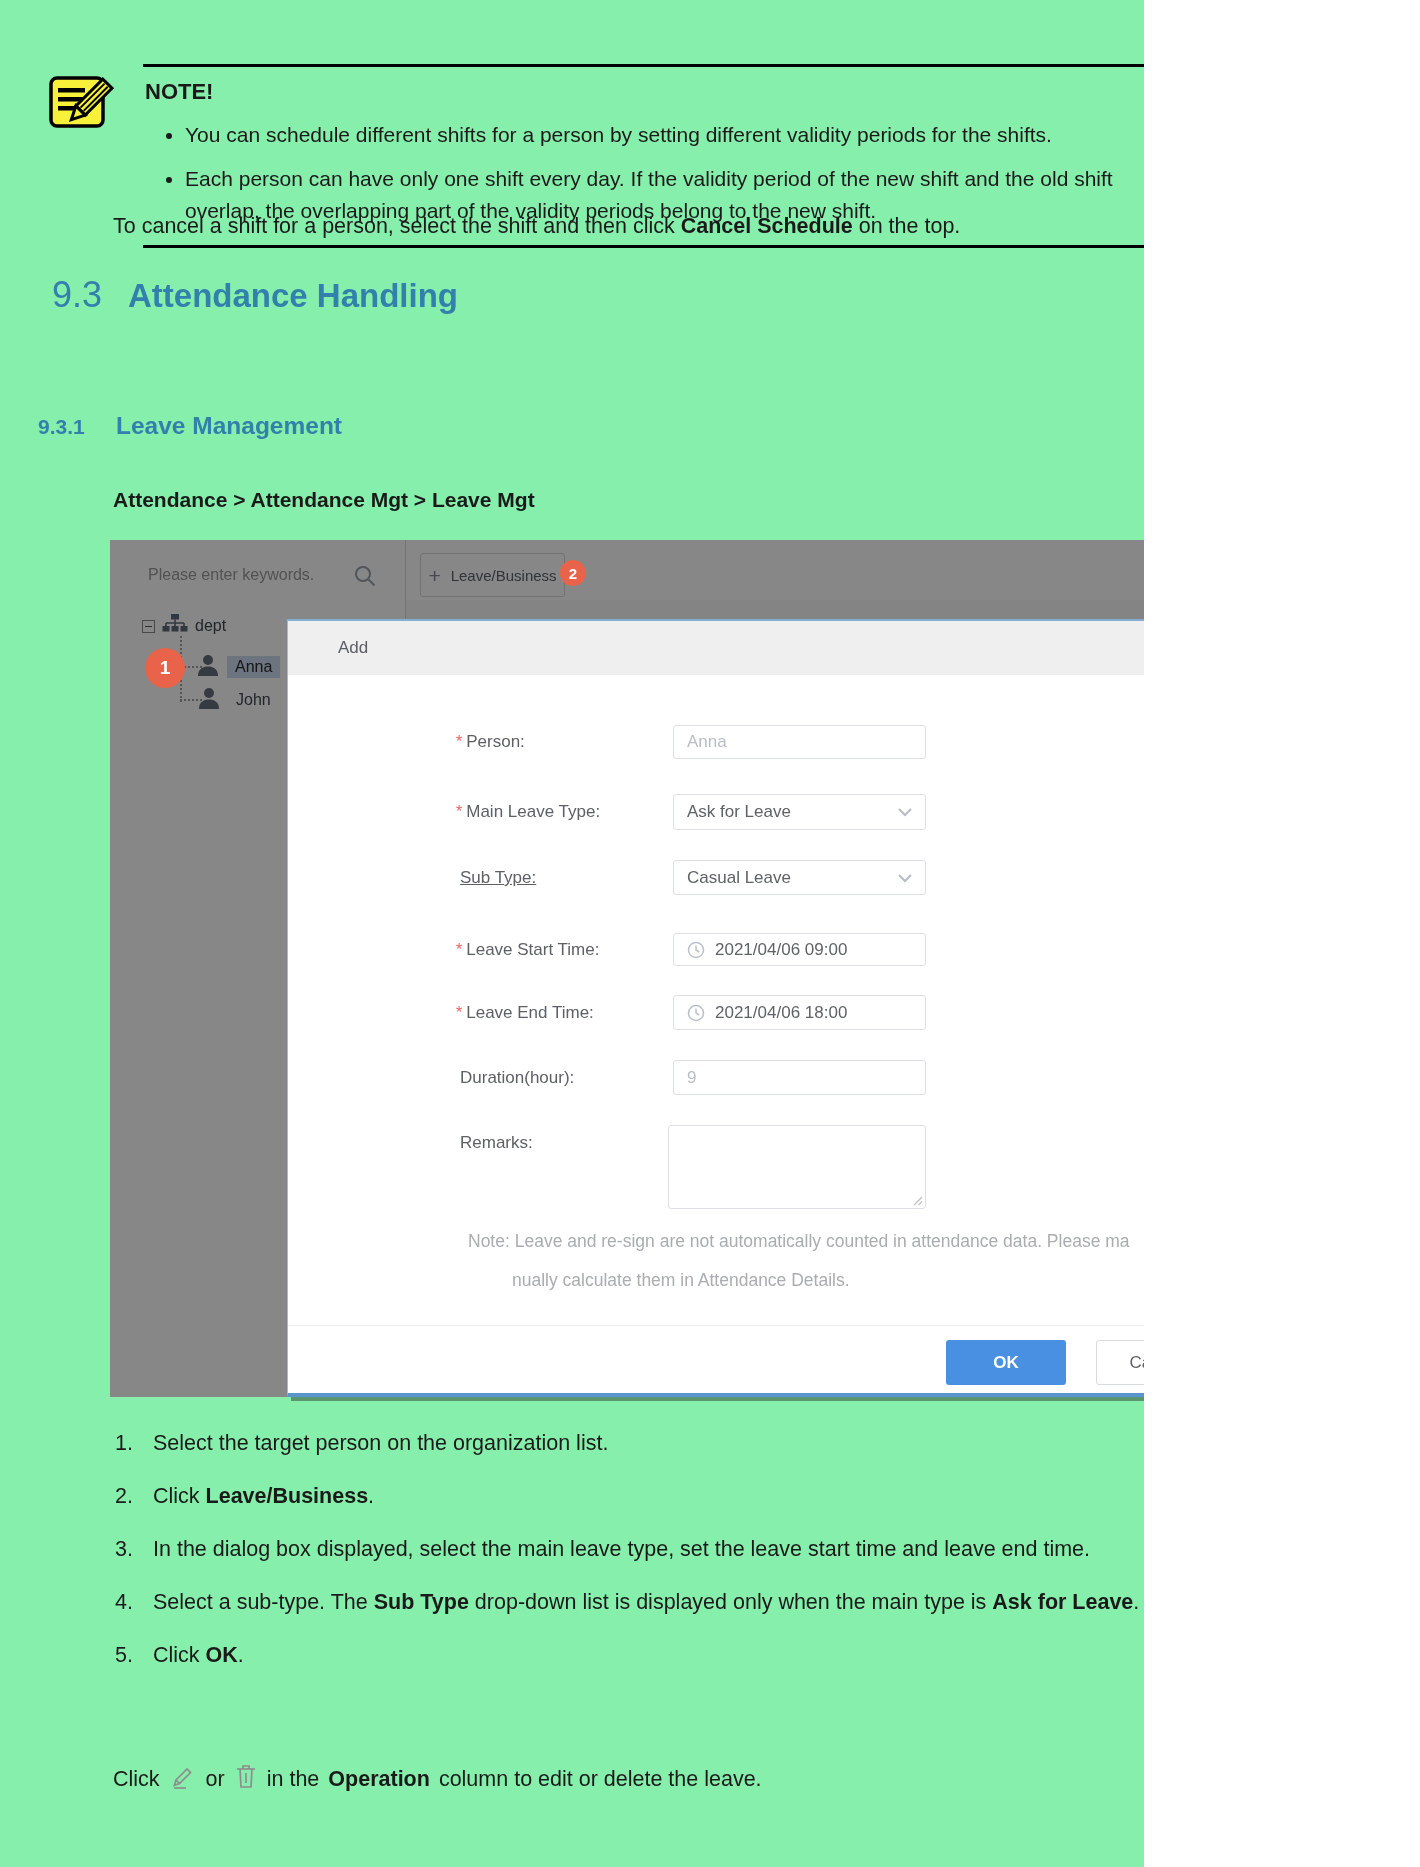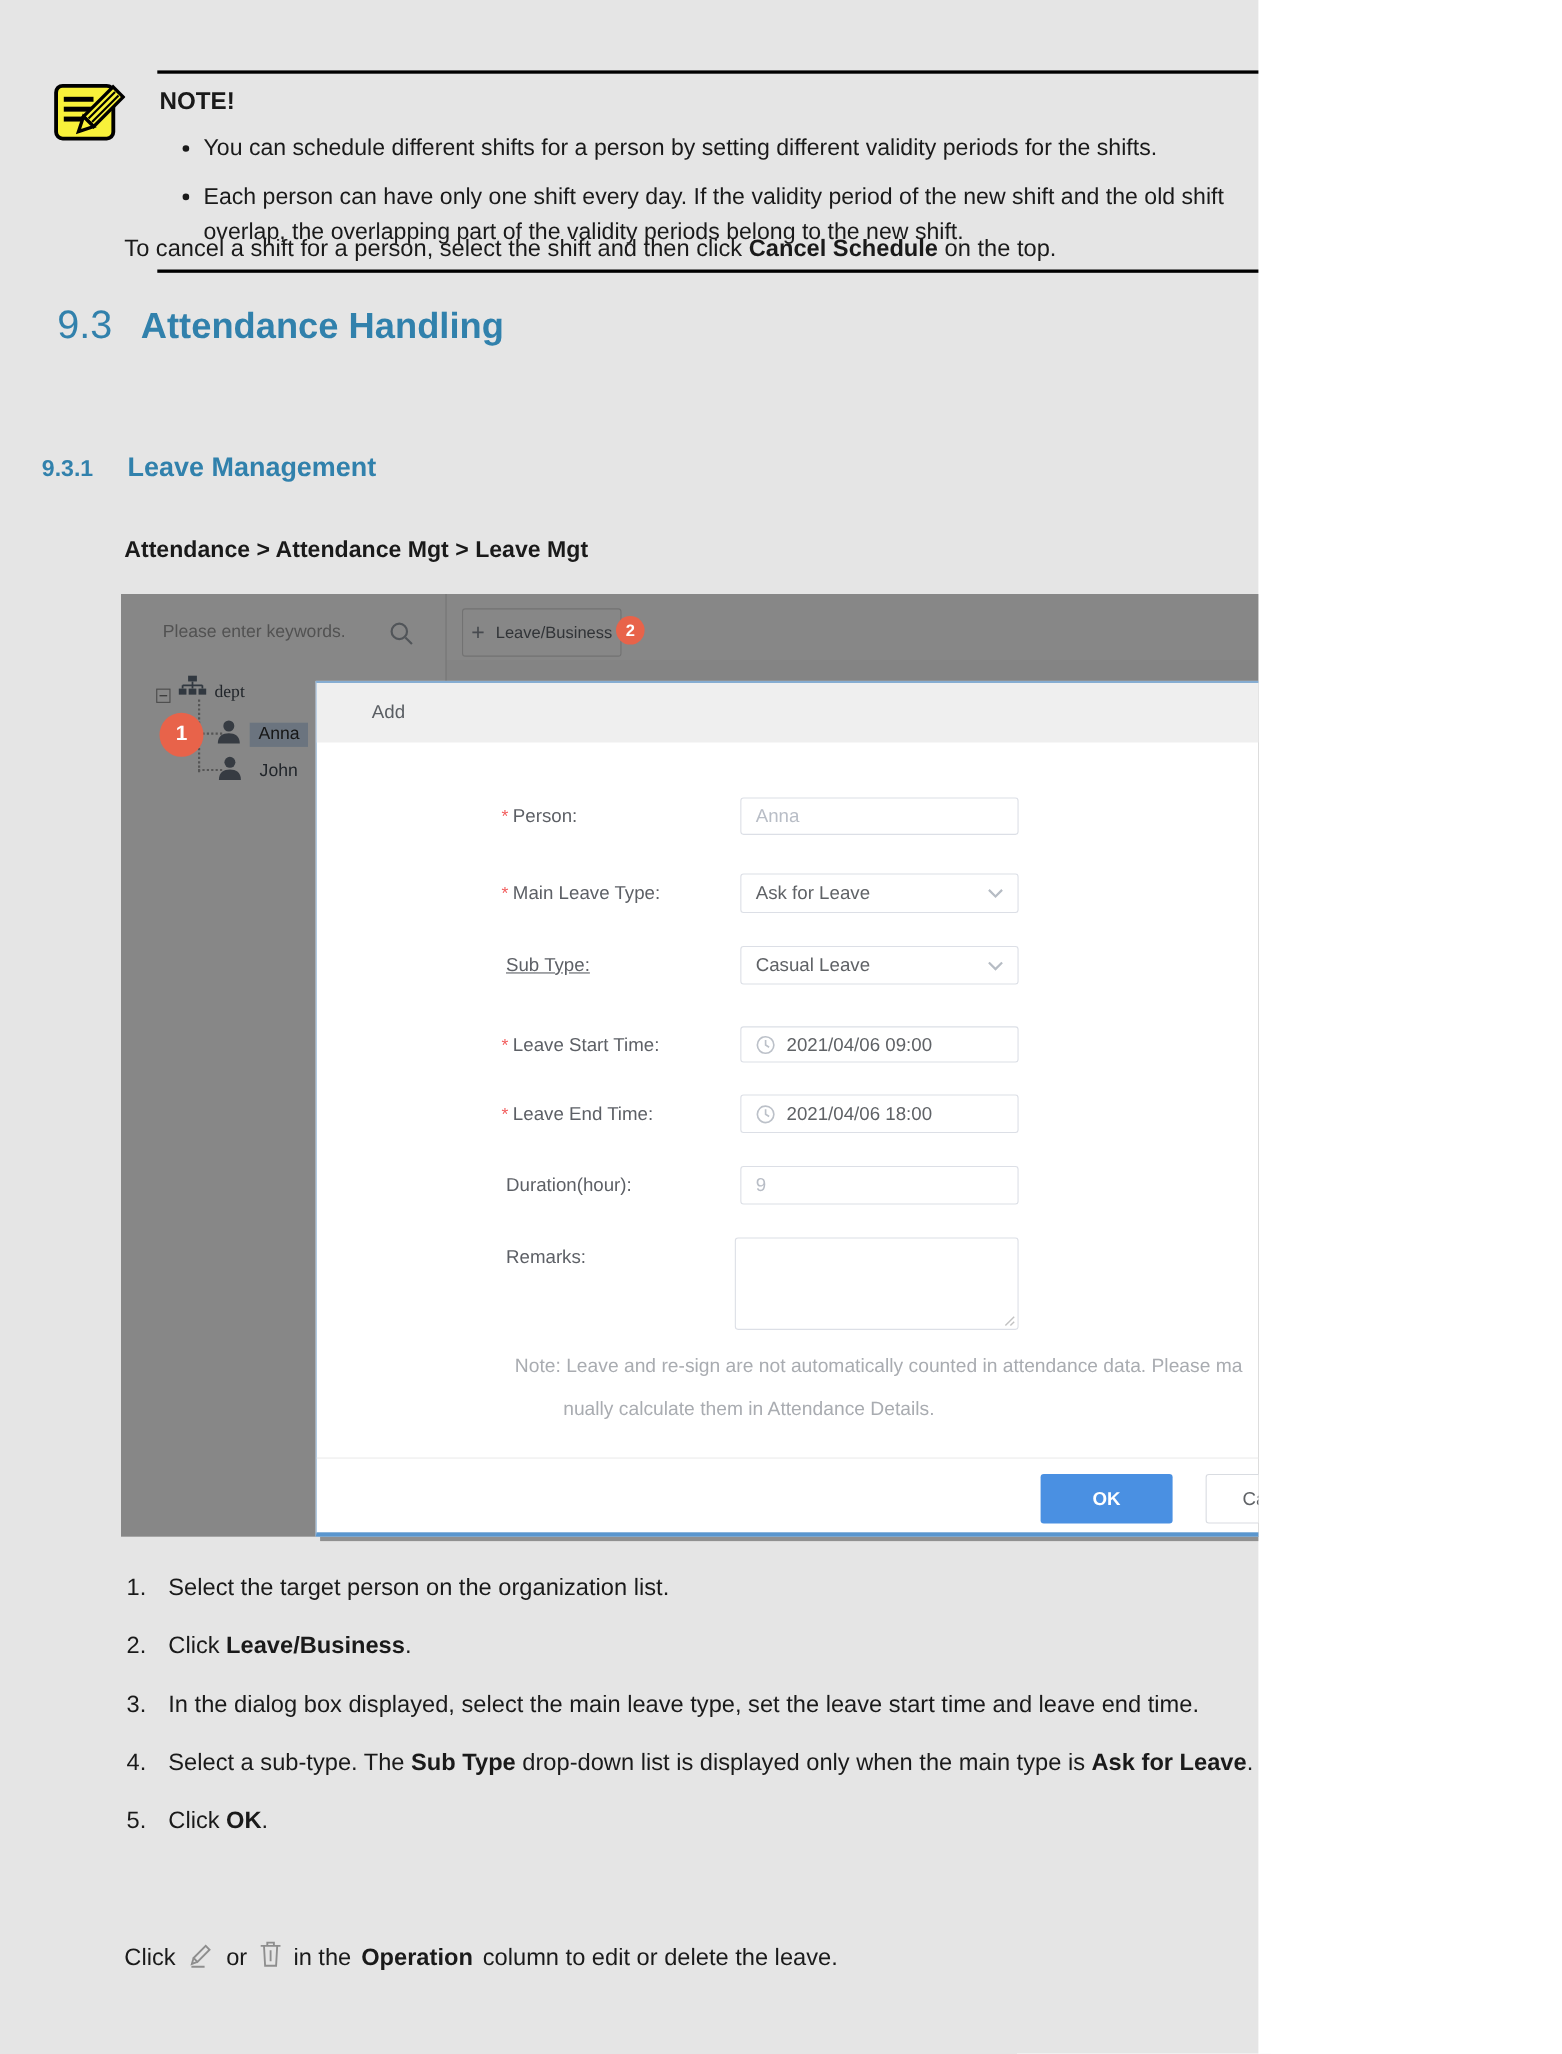--- a/index.html
+++ b/index.html
@@ -1,16 +1,16 @@
 <!DOCTYPE html>
 <html><head>
 <meta charset="utf-8">
 <style>
   html,body{margin:0;padding:0;background:#fff;}
-  .page{position:relative;width:1144px;height:1867px;background:#e5e5e5;overflow:hidden;
+  .page{position:relative;width:1144px;height:1867px;background:#86efac;overflow:hidden;
         font-family:"Liberation Sans",sans-serif;color:#1a1a1a;}
 
   
   .note-block{position:absolute;left:143px;top:64px;width:1040px;
               border-top:3px solid #000;border-bottom:3px solid #000;padding:12px 0 18px;}
   .note-title{font-size:22px;font-weight:bold;margin:0 0 14px 2px;}
   .note-list{margin:0;padding-left:42px;}
   .note-list li{font-size:21px;line-height:32px;margin-top:12px;}
   .note-icon{position:absolute;left:48px;top:74px;}
 
@@ -36,21 +36,21 @@
           border-radius:3px;background:#fff;display:flex;align-items:center;justify-content:center;
           gap:10px;font-size:15px;color:#5d6269;box-sizing:border-box;}
   .sh-btn .plus{font-size:21px;font-weight:300;color:#878d96;line-height:1;}
   .badge{position:absolute;left:450px;top:20px;width:26px;height:26px;border-radius:50%;
          background:#e8634a;color:#fff;font-size:15px;font-weight:bold;display:flex;
          align-items:center;justify-content:center;z-index:15;}
   .callout1{position:absolute;left:35px;top:108px;width:40px;height:40px;border-radius:50%;
             background:#e8634a;color:#fff;font-size:19px;font-weight:bold;display:flex;
             align-items:center;justify-content:center;z-index:15;}
 
-  .tree-root{position:absolute;left:32px;top:74px;display:flex;align-items:flex-end;gap:7px;font-family:Liberation Serif, serif;}
+  .tree-root{position:absolute;left:32px;top:74px;display:flex;align-items:center;gap:7px;}
   .expander{width:13px;height:13px;border:1px solid #8a8a8a;background:#fff;position:relative;box-sizing:border-box;}
   .expander::after{content:"";position:absolute;left:2px;right:2px;top:5px;height:1px;background:#555;}
   .tree-root .lbl{font-size:16px;color:#3f4750;}
   .guide-v{position:absolute;left:70px;top:96px;height:66px;border-left:2px dotted #a0a0a0;}
   .guide-h{position:absolute;width:22px;border-top:2px dotted #a0a0a0;}
   .tree-person{position:absolute;display:flex;align-items:center;gap:6px;}
   .tree-person .name{font-size:16px;color:#3f4750;padding:2px 8px;}
   .tree-person .name.sel{background:#cadcf0;color:#2c2c2c;}
 
   .overlay{position:absolute;inset:0;background:rgba(0,0,0,0.47);z-index:5;}

